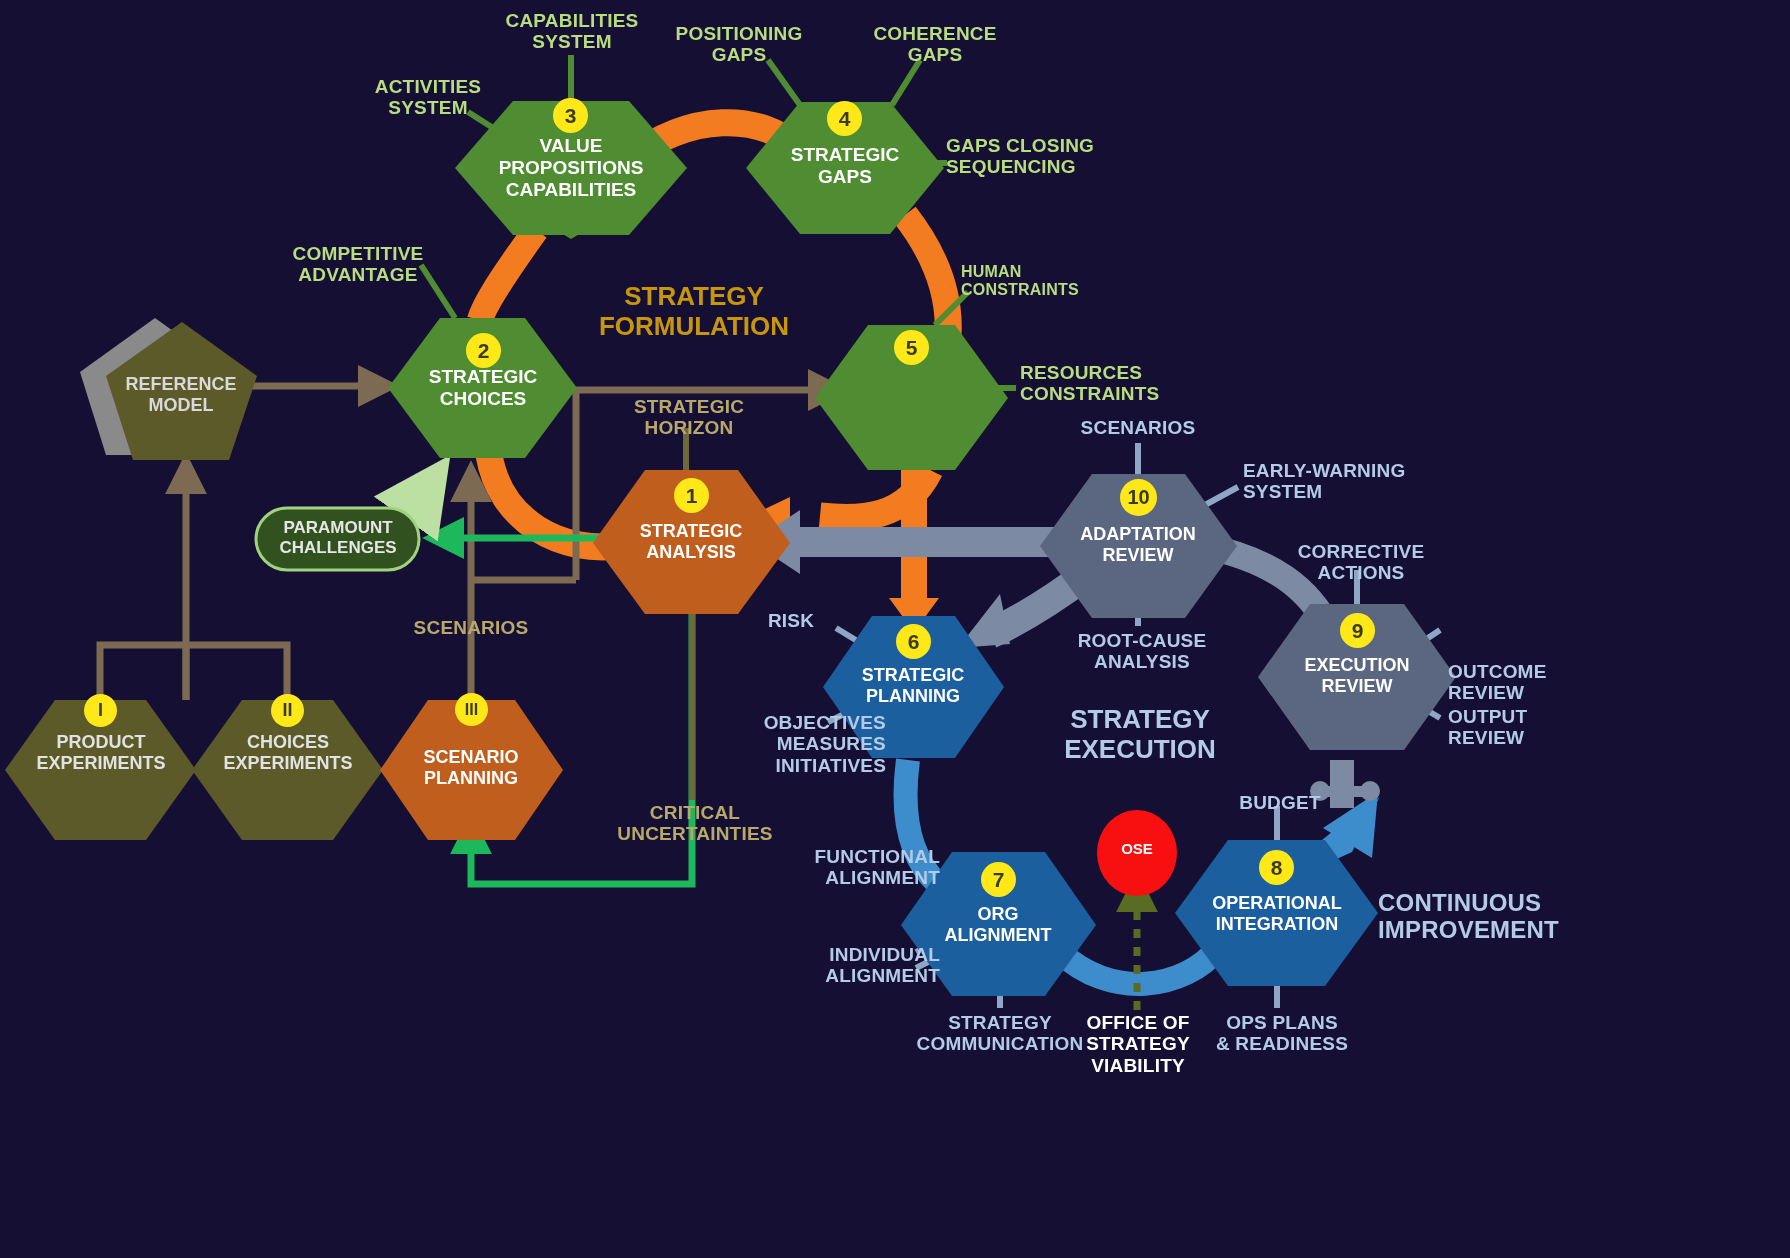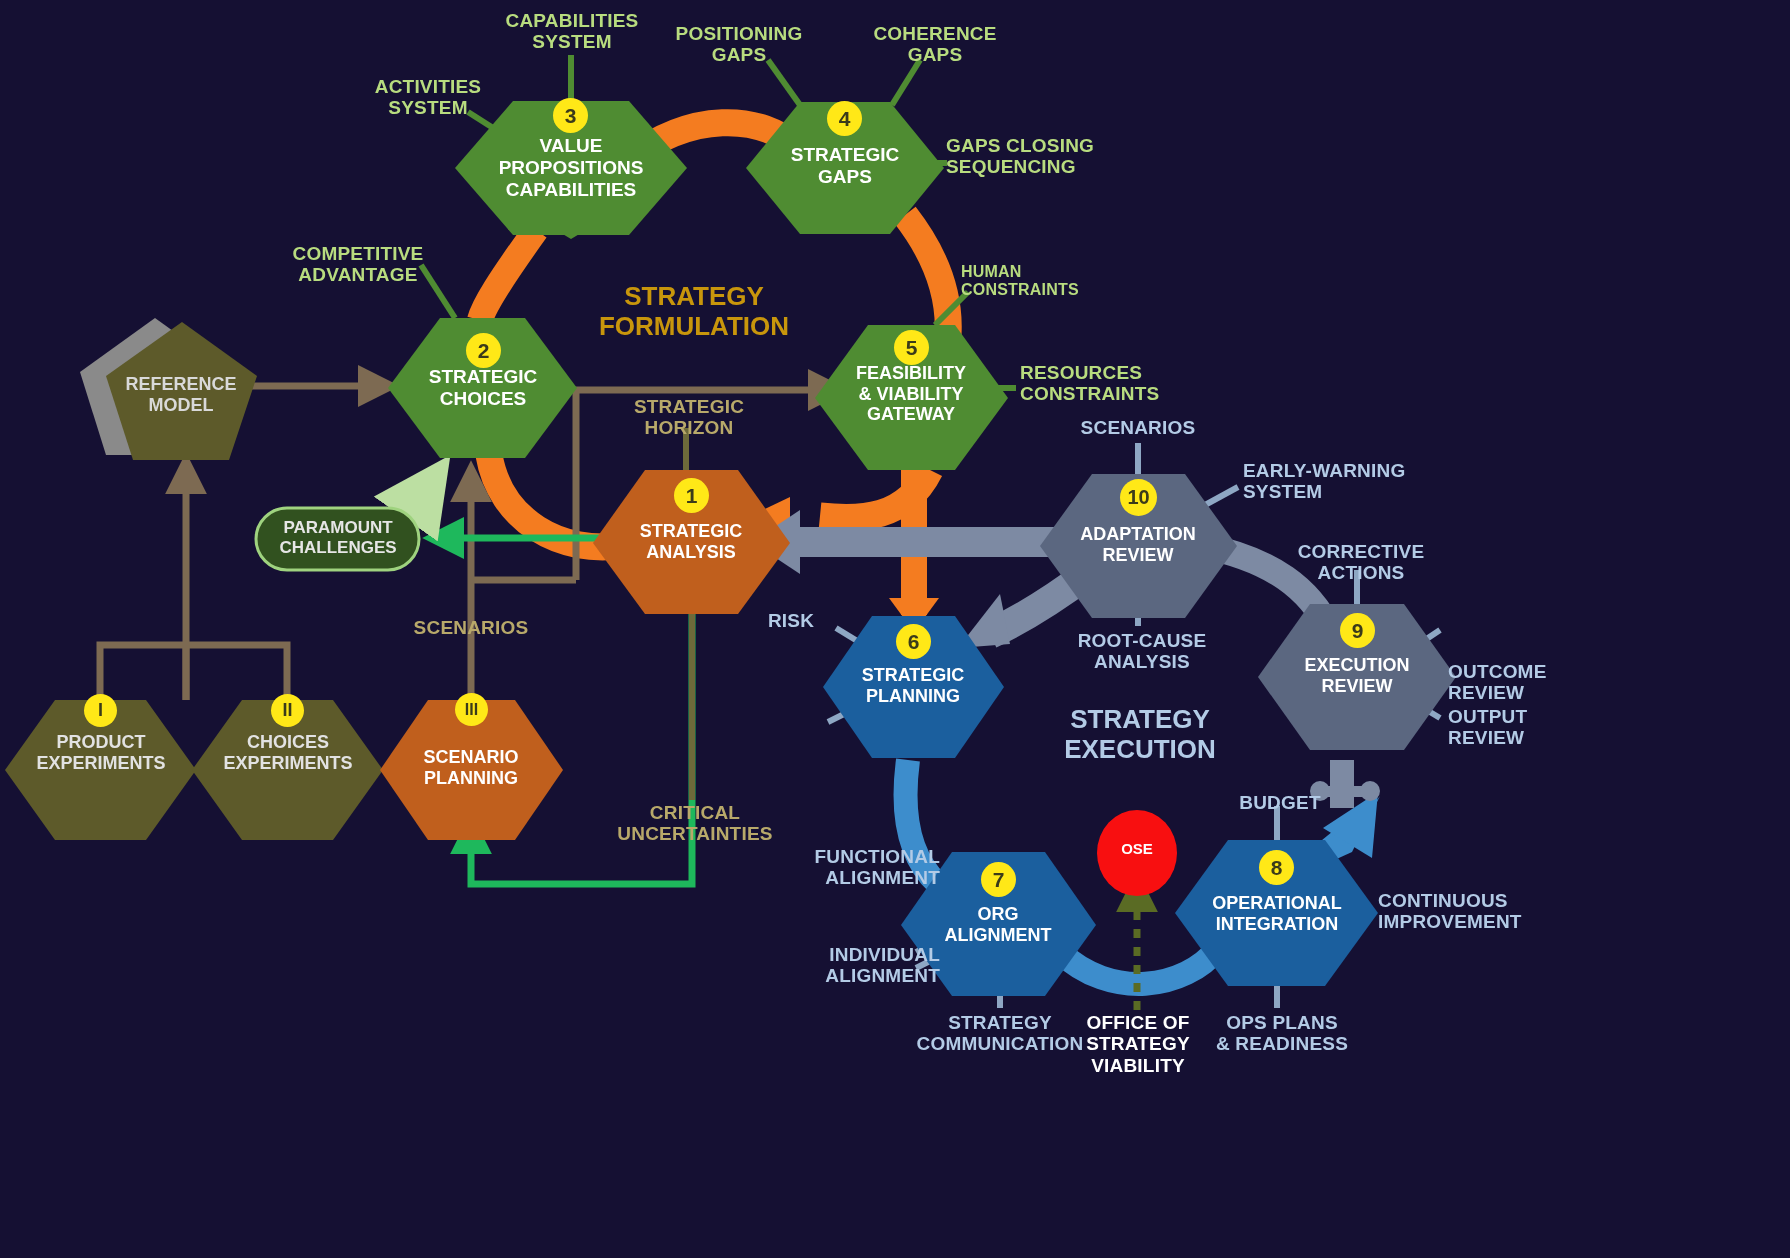--- a/index.html
+++ b/index.html
@@ -184,23 +184,20 @@
 <div class="badge" style="left:553px;top:98px;width:35px;height:35px;font-size:21px;">3</div>
 
 <div class="node-text" style="left:765px;top:144px;width:160px;font-size:19px;">STRATEGIC
 GAPS</div>
 <div class="badge" style="left:827px;top:101px;width:35px;height:35px;font-size:21px;">4</div>
 
 <div class="node-text" style="left:403px;top:366px;width:160px;font-size:19px;">STRATEGIC
 CHOICES</div>
 <div class="badge" style="left:466px;top:333px;width:35px;height:35px;font-size:21px;">2</div>
 
-<div class="node-text" style="left:831px;top:363px;width:160px;font-size:18px;">FEASIBILITY
-&amp; VIABILITY
-GATEWAY</div>
 <div class="badge" style="left:894px;top:330px;width:35px;height:35px;font-size:21px;">5</div>
 
 <div class="node-text" style="left:611px;top:521px;width:160px;font-size:18px;">STRATEGIC
 ANALYSIS</div>
 <div class="badge" style="left:674px;top:478px;width:35px;height:35px;font-size:21px;">1</div>
 
 <div class="node-text" style="left:833px;top:665px;width:160px;font-size:18px;">STRATEGIC
 PLANNING</div>
 <div class="badge" style="left:896px;top:624px;width:35px;height:35px;font-size:21px;">6</div>
 
@@ -269,28 +266,31 @@
 <div class="lbl" style="left:1052px;top:630px;width:180px;font-size:19px;color:#b3cbe6;">ROOT-CAUSE
 ANALYSIS</div>
 <div class="lbl" style="left:1271px;top:541px;width:180px;font-size:19px;color:#b3cbe6;">CORRECTIVE
 ACTIONS</div>
 <div class="lbl" style="left:1448px;top:617px;width:160px;font-size:19px;color:#b3cbe6;text-align:left;margin-top:44px;">OUTCOME
 REVIEW</div>
 <div class="lbl" style="left:1448px;top:706px;width:160px;font-size:19px;color:#b3cbe6;text-align:left;">OUTPUT
 REVIEW</div>
 
 <div class="lbl" style="left:746px;top:610px;width:90px;font-size:19px;color:#b3cbe6;">RISK</div>
+<div class="lbl" style="left:706px;top:712px;width:180px;font-size:19px;color:#b3cbe6;text-align:right;">OBJECTIVES
+MEASURES
+INITIATIVES</div>
 <div class="lbl" style="left:760px;top:846px;width:180px;font-size:19px;color:#b3cbe6;text-align:right;">FUNCTIONAL
 ALIGNMENT</div>
 <div class="lbl" style="left:760px;top:944px;width:180px;font-size:19px;color:#b3cbe6;text-align:right;">INDIVIDUAL
 ALIGNMENT</div>
 <div class="lbl" style="left:878px;top:1012px;width:244px;font-size:19px;color:#b3cbe6;">STRATEGY
 COMMUNICATION</div>
 <div class="lbl" style="left:1200px;top:792px;width:160px;font-size:19px;color:#b3cbe6;">BUDGET</div>
 <div class="lbl" style="left:1192px;top:1012px;width:180px;font-size:19px;color:#b3cbe6;">OPS PLANS
 &amp; READINESS</div>
-<div class="lbl" style="left:1378px;top:890px;width:210px;font-size:19px;color:#b3cbe6;text-align:left;">CONTINUOUS
+<div class="lbl" style="left:1378px;top:890px;width:210px;font-size:24px;color:#b3cbe6;text-align:left;">CONTINUOUS
 IMPROVEMENT</div>
 <div class="lbl" style="left:1048px;top:1012px;width:180px;font-size:19px;color:#ffffff;">OFFICE OF
 STRATEGY
 VIABILITY</div>
 
 </div>
 
 </body></html>

